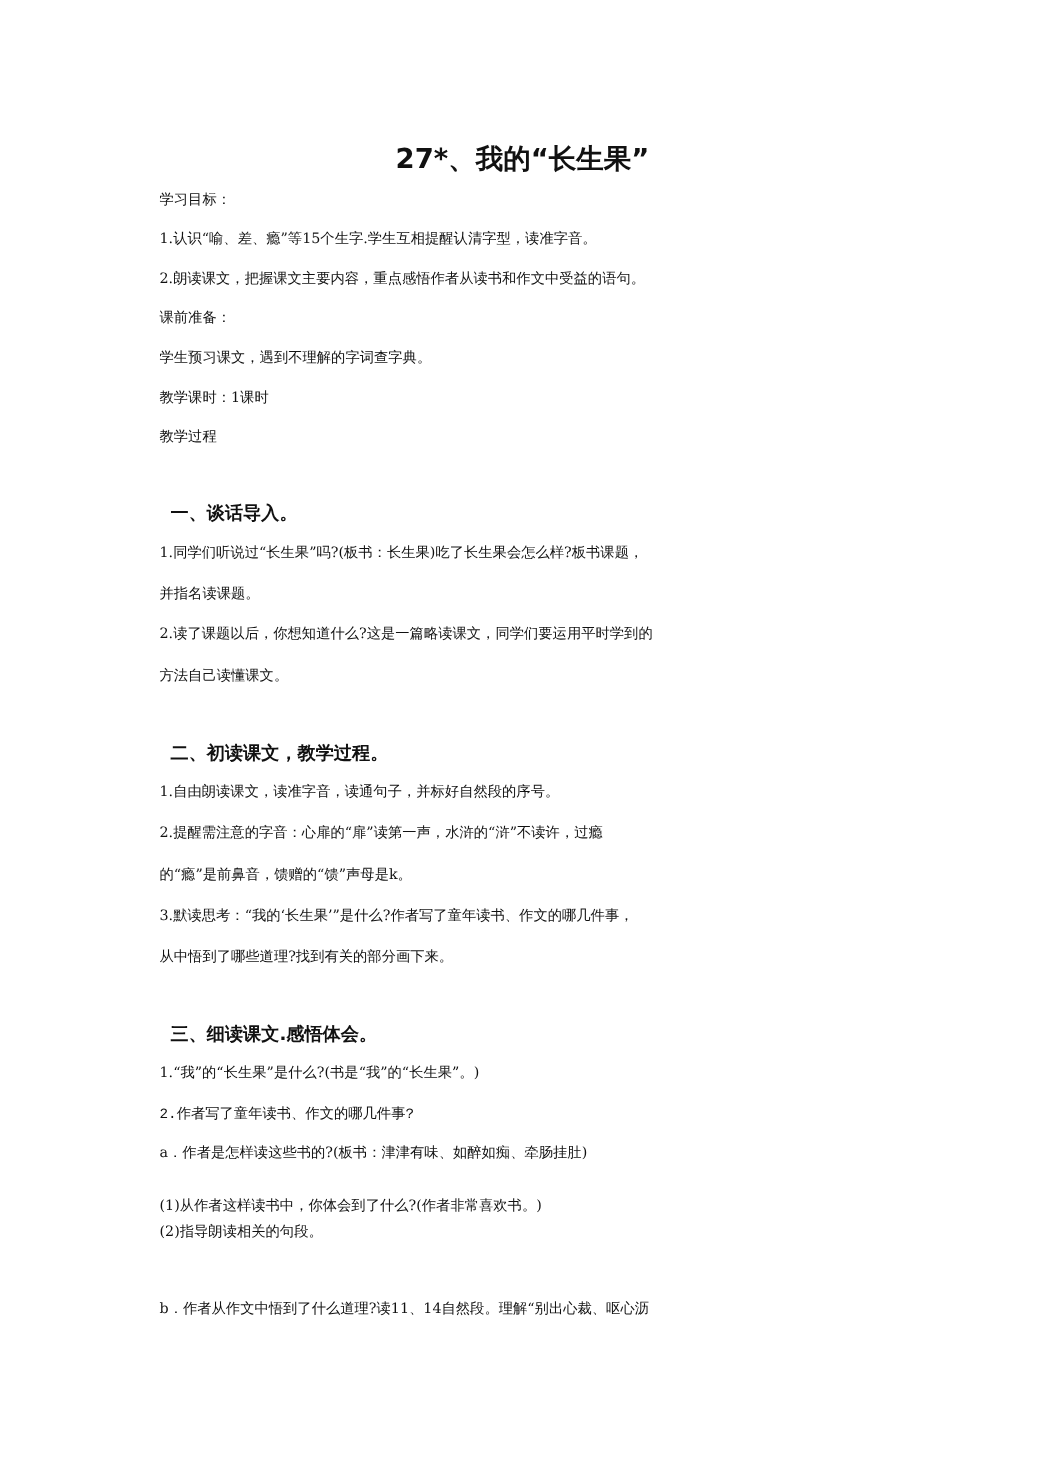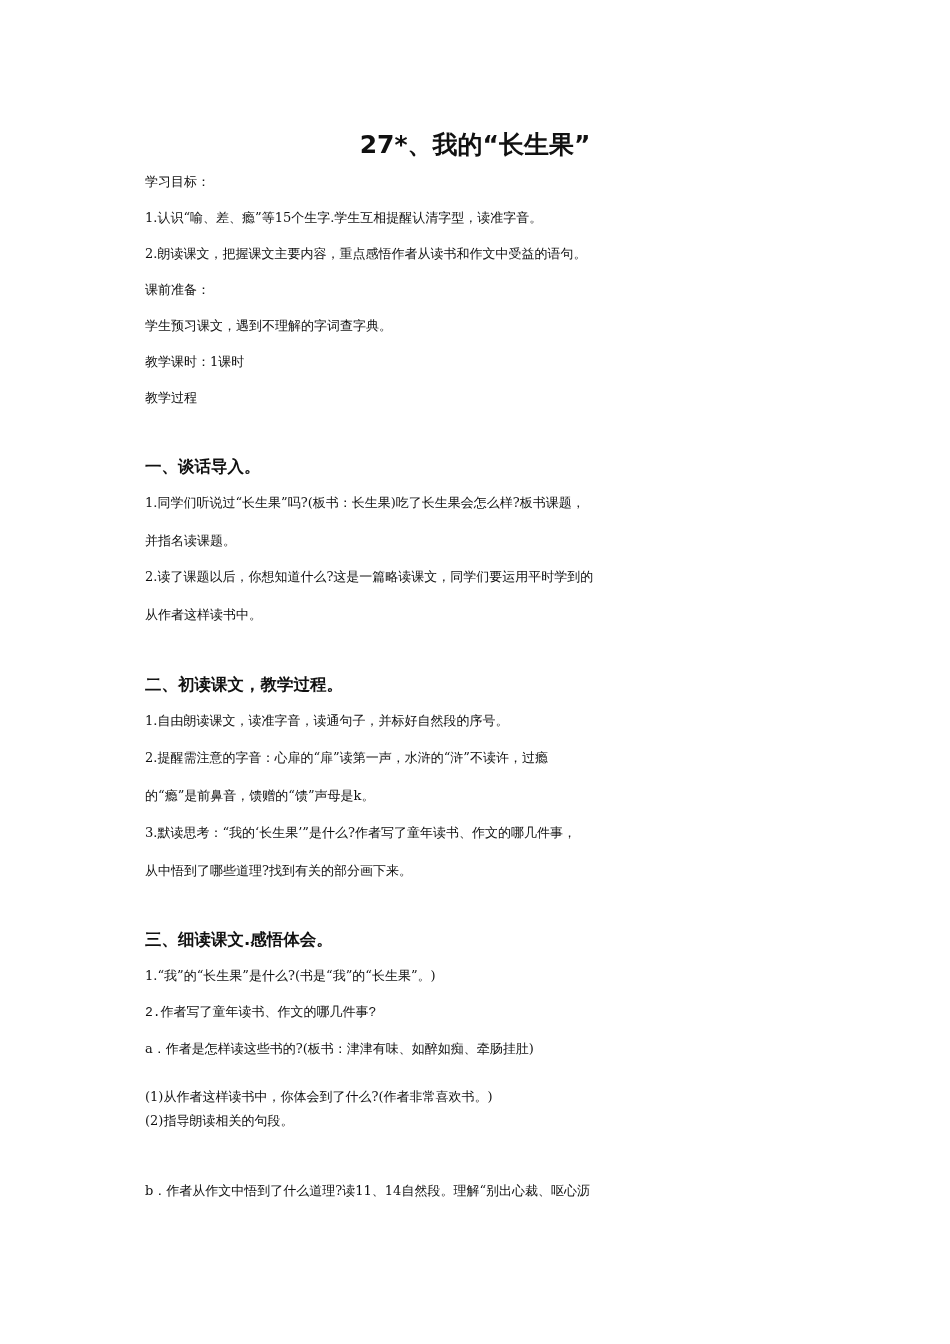--- a/index.html
+++ b/index.html
@@ -2,40 +2,40 @@
 <html><head>
 <meta charset="utf-8">
 <style>
   html, body { margin: 0; padding: 0; background: #ffffff; }
   body { width: 950px; height: 1344px; position: relative; overflow: hidden;
          font-family: "DejaVu Serif", "Liberation Serif", serif; color: #111; }
   .page { position: absolute; left: 145px; top: 0; width: 670px; }
   .title { position: absolute; left: 0; width: 660px; top: 128px; text-align: center;
            font-family: "DejaVu Sans", "Liberation Sans", sans-serif; font-weight: bold; font-size: 25px; letter-spacing: 0px; }
   .line { position: absolute; left: 0; font-size: 13px; white-space: nowrap; line-height: 22px; }
-  .bold { font-family: "DejaVu Sans", "Liberation Sans", sans-serif; font-weight: bold; font-size: 16.5px; }
+  .bold { font-family: "DejaVu Sans", "Liberation Sans", sans-serif; font-weight: bold; font-size: 16.5px; margin-left: 10px; }
 </style>
 </head>
 <body>
 
 <div class="page">
   <div class="title">27*、我的“长生果”</div>
   <div id="lines">
       <div class="line" style="top: 171px;">学习目标：</div>
       <div class="line" style="top: 207px;">1.认识“喻、差、瘾”等15个生字.学生互相提醒认清字型，读准字音。</div>
       <div class="line" style="top: 243px;">2.朗读课文，把握课文主要内容，重点感悟作者从读书和作文中受益的语句。</div>
       <div class="line" style="top: 279px;">课前准备：</div>
       <div class="line" style="top: 315px;">学生预习课文，遇到不理解的字词查字典。</div>
       <div class="line" style="top: 351px;">教学课时：1课时</div>
       <div class="line" style="top: 387px;">教学过程</div>
       <div class="line bold" style="top: 456px;">一、谈话导入。</div>
       <div class="line" style="top: 492px;">1.同学们听说过“长生果”吗?(板书：长生果)吃了长生果会怎么样?板书课题，</div>
       <div class="line" style="top: 530px;">并指名读课题。</div>
       <div class="line" style="top: 566px;">2.读了课题以后，你想知道什么?这是一篇略读课文，同学们要运用平时学到的</div>
-      <div class="line" style="top: 604px;">从作者这样读书中。</div>
+      <div class="line" style="top: 604px;">方法自己读懂课文。</div>
       <div class="line bold" style="top: 674px;">二、初读课文，教学过程。</div>
       <div class="line" style="top: 710px;">1.自由朗读课文，读准字音，读通句子，并标好自然段的序号。</div>
       <div class="line" style="top: 747px;">2.提醒需注意的字音：心扉的“扉”读第一声，水浒的“浒”不读许，过瘾</div>
       <div class="line" style="top: 785px;">的“瘾”是前鼻音，馈赠的“馈”声母是k。</div>
       <div class="line" style="top: 822px;">3.默读思考：“我的‘长生果’”是什么?作者写了童年读书、作文的哪几件事，</div>
       <div class="line" style="top: 860px;">从中悟到了哪些道理?找到有关的部分画下来。</div>
       <div class="line bold" style="top: 929px;">三、细读课文.感悟体会。</div>
       <div class="line" style="top: 965px;">1.“我”的“长生果”是什么?(书是“我”的“长生果”。)</div>
       <div class="line" style="top: 1002px; font-family: Liberation Mono, monospace;">2.作者写了童年读书、作文的哪几件事?</div>
       <div class="line" style="top: 1038px;">a．作者是怎样读这些书的?(板书：津津有味、如醉如痴、牵肠挂肚)</div>

